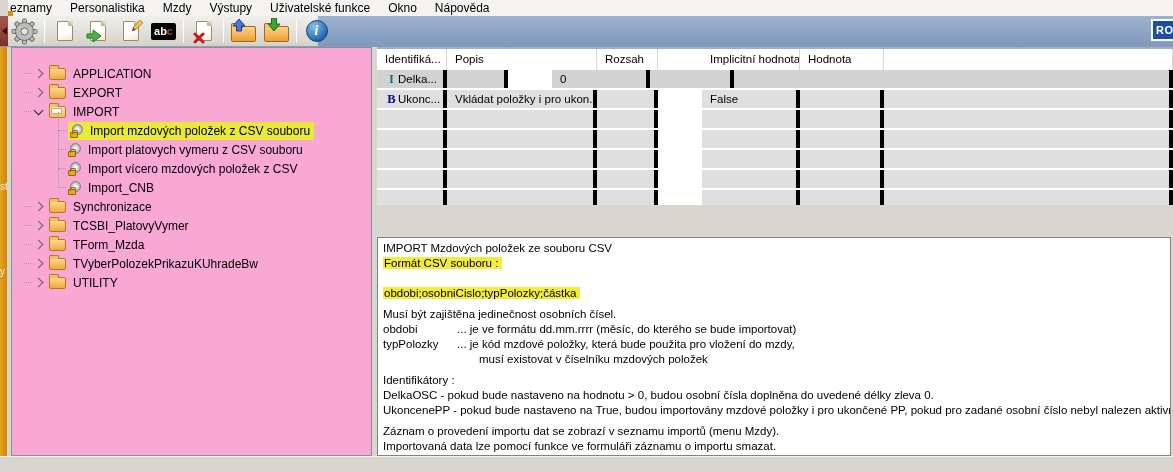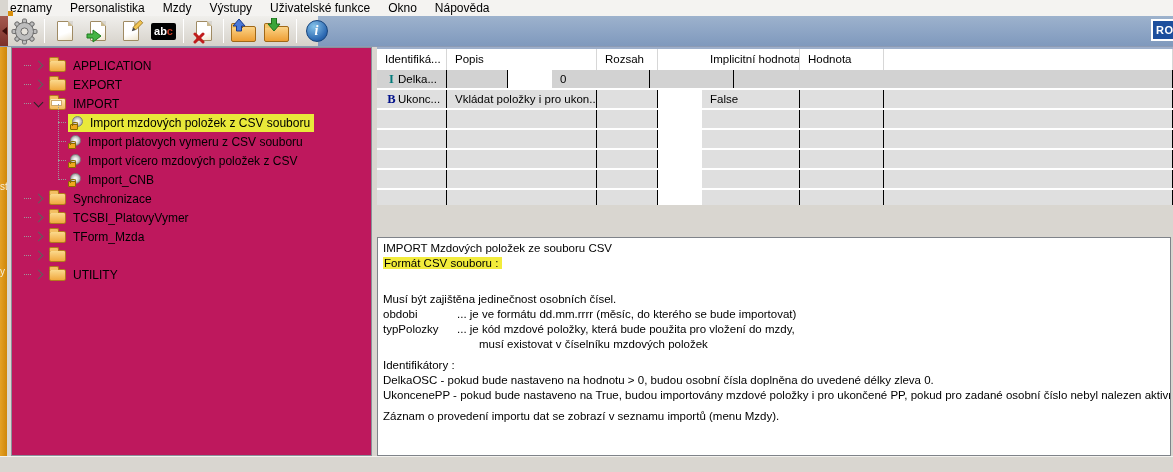--- a/index.html
+++ b/index.html
@@ -34,21 +34,21 @@
   .tbfolder{position:relative;width:25px;height:16px;background:linear-gradient(180deg,#fbd387,#ee9e34);border:1px solid #a06818;border-radius:2px;margin-top:6px;}
   .tbfolder::before{content:"";position:absolute;top:-4px;left:-1px;width:10px;height:4px;background:#f6c567;border:1px solid #a06818;border-bottom:none;border-radius:2px 2px 0 0;}
   .info-circle{width:22px;height:22px;border-radius:50%;background:radial-gradient(circle at 35% 28%,#85c3ea,#2a66b0 70%,#1a4a86);border:1px solid #16457e;color:#fff;display:flex;align-items:center;justify-content:center;font-family:"Liberation Serif",serif;font-style:italic;font-weight:bold;font-size:14px;}
   .ro-badge{position:absolute;right:-3px;top:3px;width:25px;height:22px;background:var(--logoblue);border:2px solid #fff;color:#fff;font-weight:bold;font-size:11px;display:flex;align-items:center;padding-left:3px;letter-spacing:.5px;overflow:hidden;}
 
   
   .side-strip{position:absolute;left:0;top:47px;width:7px;height:409px;background:linear-gradient(90deg,#e5a023,#cf870a);overflow:hidden;}
   .side-strip .frag{position:absolute;left:0;font-size:10px;color:#f7eed6;}
 
   
-  .tree-panel{position:absolute;left:11px;top:47px;width:361px;height:409px;background:#be185d;border:1px solid #8a9099;padding-top:8px;overflow:hidden;}
+  .tree-panel{position:absolute;left:11px;top:47px;width:361px;height:409px;background:#f9a8d4;border:1px solid #8a9099;padding-top:16px;overflow:hidden;}
   .trow{height:19px;display:flex;align-items:center;position:relative;cursor:default;}
   .trow.root{padding-left:12px;}
   .rootdot{width:7px;border-top:1px dotted #9a9a9a;margin-right:2px;}
   .chev{width:7px;height:7px;border-right:1.5px solid #5f5f5f;border-bottom:1.5px solid #5f5f5f;transform:rotate(-45deg);margin:0 7px 0 2px;flex:none;}
   .chev.open{transform:rotate(45deg);border-color:#262626;margin-top:-3px;}
   .folder{position:relative;width:17px;height:12px;background:linear-gradient(180deg,#fbd98d,#f0a93f);border:1px solid #b27a1c;border-radius:2px;margin:1px 7px 0 0;flex:none;}
   .folder::before{content:"";position:absolute;top:-4px;left:-1px;width:8px;height:3px;background:#f3bf62;border:1px solid #b27a1c;border-bottom:none;border-radius:2px 2px 0 0;}
   .folder.open{background:linear-gradient(180deg,#fde9b8,#f3b95a);}
   .folder.open::after{content:"";position:absolute;top:1px;left:1px;right:3px;height:4px;background:#fff;border:1px solid #cfa86a;}
   .children{position:relative;}
@@ -63,21 +63,21 @@
   .tlabel{white-space:nowrap;}
 
   
   .splitter{position:absolute;left:372px;top:47px;width:5px;height:409px;background:#d9d6d0;cursor:col-resize;}
 
   
   .props{position:absolute;left:377px;top:47px;width:796px;height:158px;background:#fff;border-top:2px solid #9dafcb;overflow:hidden;font-size:11.5px;}
   .phead{display:flex;height:21px;background:#fff;align-items:center;}
   .phead .hc{height:21px;line-height:21px;padding-left:8px;border-right:1px solid #d7d7d7;overflow:hidden;white-space:nowrap;}
   .prow{display:flex;height:18px;margin-bottom:2px;}
-  .prow .c{height:18px;line-height:18px;padding-left:8px;background:var(--rowgray);border-right:1px solid #000000;overflow:hidden;white-space:nowrap;}
+  .prow .c{height:18px;line-height:18px;padding-left:8px;background:var(--rowgray);border-right:4px solid #000000;overflow:hidden;white-space:nowrap;}
   .prow.sel .c{background:var(--rowsel);}
   .cw0{width:70px;flex:none;} .cw1{width:150px;flex:none;} .cw2{width:61px;flex:none;}
   .cw3{width:98px;flex:none;margin-left:44px;} .cw4{width:84px;flex:none;} .cw5{flex:1;}
   .typeletter{display:inline-block;width:13px;text-align:center;font-family:"Liberation Serif",serif;font-weight:bold;font-size:12.5px;}
   .typeletter.ti{color:var(--typeI);} .typeletter.tb{color:var(--typeB);}
 
   
   .descpanel{position:absolute;left:377px;top:237px;width:794px;height:219px;background:#fff;border:1px solid #7f8389;padding:3px 0 0 5px;overflow:hidden;font-size:11.5px;}
   .tline{height:15px;line-height:15px;white-space:nowrap;}
   .blankline{height:15px;}
@@ -271,20 +271,21 @@
   <div class="trow root">
     <span class="rootdot"></span>
       <span class="chev"></span>
     <span class="folder"></span>
     <span class="tlabel">TForm_Mzda</span>
   </div>
   <div class="trow root">
     <span class="rootdot"></span>
       <span class="chev"></span>
     <span class="folder"></span>
+    <span class="tlabel">TVyberPolozekPrikazuKUhradeBw</span>
   </div>
   <div class="trow root">
     <span class="rootdot"></span>
       <span class="chev"></span>
     <span class="folder"></span>
     <span class="tlabel">UTILITY</span>
   </div>
 </div>
 
 <div class="splitter"></div>
@@ -363,26 +364,28 @@
       <span class="c cw3"></span>
       <span class="c cw4"></span>
       <span class="c cw5"></span>
     </div>
 </div>
 
 <div class="descpanel">
   <div class="tline">IMPORT Mzdových položek ze souboru CSV</div>
   <div class="tline"><span class="hl">Formát CSV souboru :</span></div>
   <div class="blankline"></div>
+  <div class="tline"><span class="hl">obdobi;osobniCislo;typPolozky;částka</span></div>
   <div class="sp"></div>
   <div class="tline">Musí být zajištěna jedinečnost osobních čísel.</div>
   <div class="tline"><span class="def-label">obdobi</span><span>... je ve formátu dd.mm.rrrr (měsíc, do kterého se bude importovat)</span></div>
   <div class="tline"><span class="def-label">typPolozky</span><span>... je kód mzdové položky, která bude použita pro vložení do mzdy,</span></div>
   <div class="tline indent2">musí existovat v číselníku mzdových položek</div>
   <div class="sp"></div>
   <div class="tline">Identifikátory :</div>
   <div class="tline">DelkaOSC - pokud bude nastaveno na hodnotu &gt; 0, budou osobní čísla doplněna do uvedené délky zleva 0.</div>
   <div class="tline">UkoncenePP - pokud bude nastaveno na True, budou importovány mzdové položky i pro ukončené PP, pokud pro zadané osobní číslo nebyl nalezen aktivní PP.</div>
   <div class="sp"></div>
   <div class="tline">Záznam o provedení importu dat se zobrazí v seznamu importů (menu Mzdy).</div>
+  <div class="tline">Importovaná data lze pomocí funkce ve formuláři záznamu o importu smazat.</div>
 </div>
 
 <div class="statusbar"></div>
 
 </body></html>

